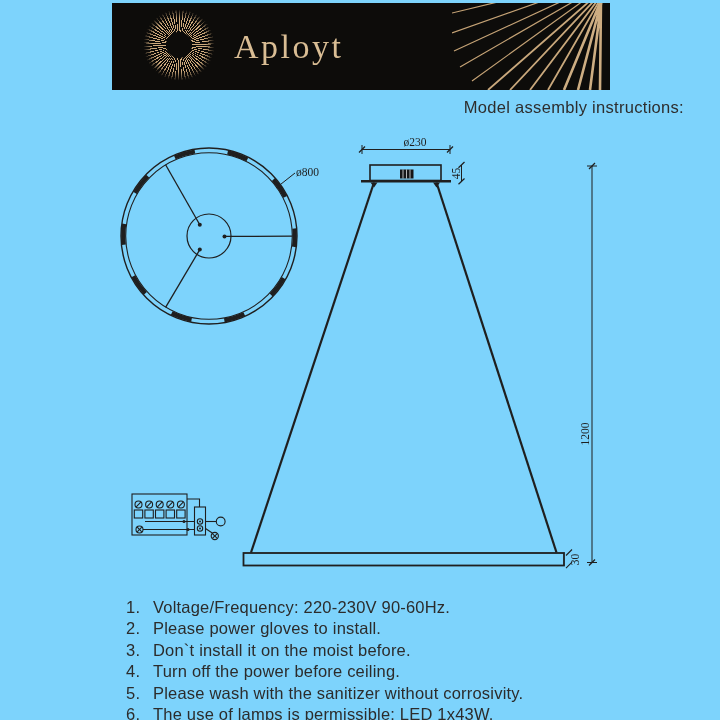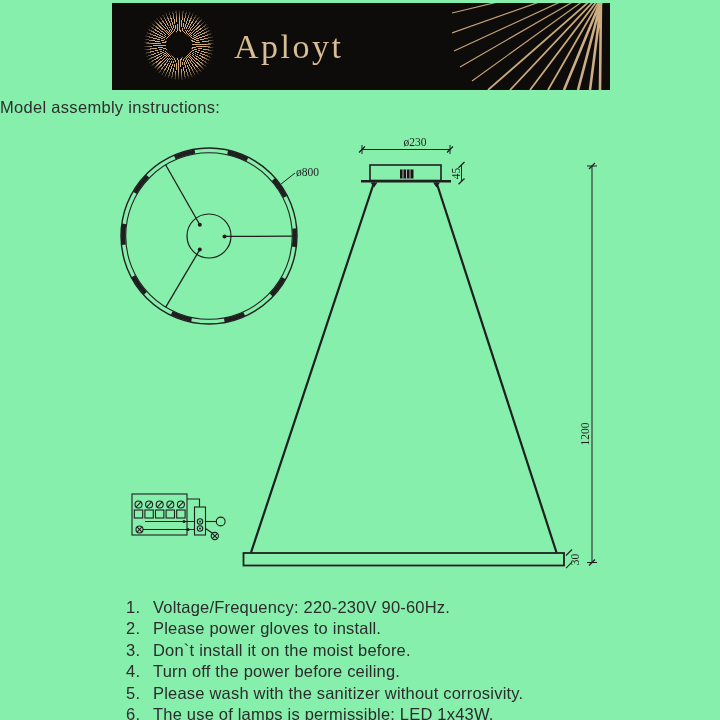--- a/index.html
+++ b/index.html
@@ -1,17 +1,17 @@
 <!DOCTYPE html>
 <html><head>
 <meta charset="utf-8">
 <style>
   html,body{margin:0;padding:0;background:#fff;}
   .page{
-    position:relative;width:720px;height:720px;background:#86efac;overflow:hidden;
+    position:relative;width:720px;height:720px;background:#7dd3fc;overflow:hidden;
     font-family:"Liberation Sans",sans-serif;color:#2b2b2b;
     outline:1px solid #ececec;
   }
   
   .brand-bar{
     position:absolute;left:112px;top:3px;width:498px;height:87px;
     background:#0d0c0a;overflow:hidden;
   }
   .starburst{
     position:absolute;left:31px;top:6px;width:72px;height:72px;border-radius:50%;
@@ -20,21 +20,21 @@
       radial-gradient(closest-side,rgba(13,12,10,0) 0 74%,#0d0c0a 99%),
       repeating-conic-gradient(#cfab7d 0deg 2.1deg,rgba(13,12,10,0) 2.1deg 5.8deg);
   }
   .brand-name{
     position:absolute;left:122px;top:0;height:87px;display:flex;align-items:center;
     font-family:"Liberation Serif",serif;font-size:34px;font-weight:400;
     letter-spacing:2.5px;color:#d9bd94;
   }
   .corner-rays{position:absolute;right:0;top:0;}
   
-  .title-block{position:absolute;left:0;top:97px;width:684px;text-align:left;line-height:1.25;}
+  .title-block{position:absolute;left:0;top:97px;width:684px;text-align:right;line-height:1.25;}
   .title-heading{font-size:16.5px;letter-spacing:.3px;color:#2e2e2e;}
   .title-model{font-size:16.5px;letter-spacing:.4px;color:#2e2e2e;}
   
   .drawing{position:absolute;left:0;top:0;width:720px;height:720px;}
   .drawing .ln{stroke:#1f1f1f;fill:none;}
   .drawing .dim{
     font-family:"Liberation Serif",serif;font-size:11.5px;fill:#1f1f1f;
   }
   
   .instructions{position:absolute;left:126px;top:597px;width:470px;}

